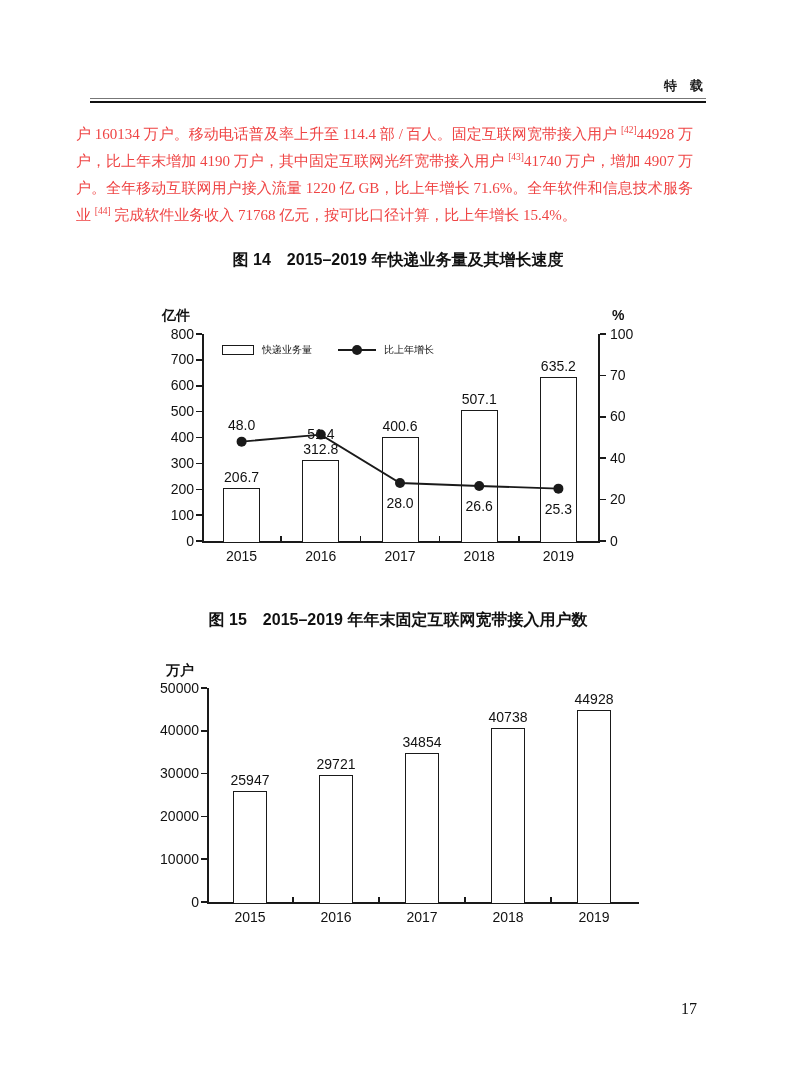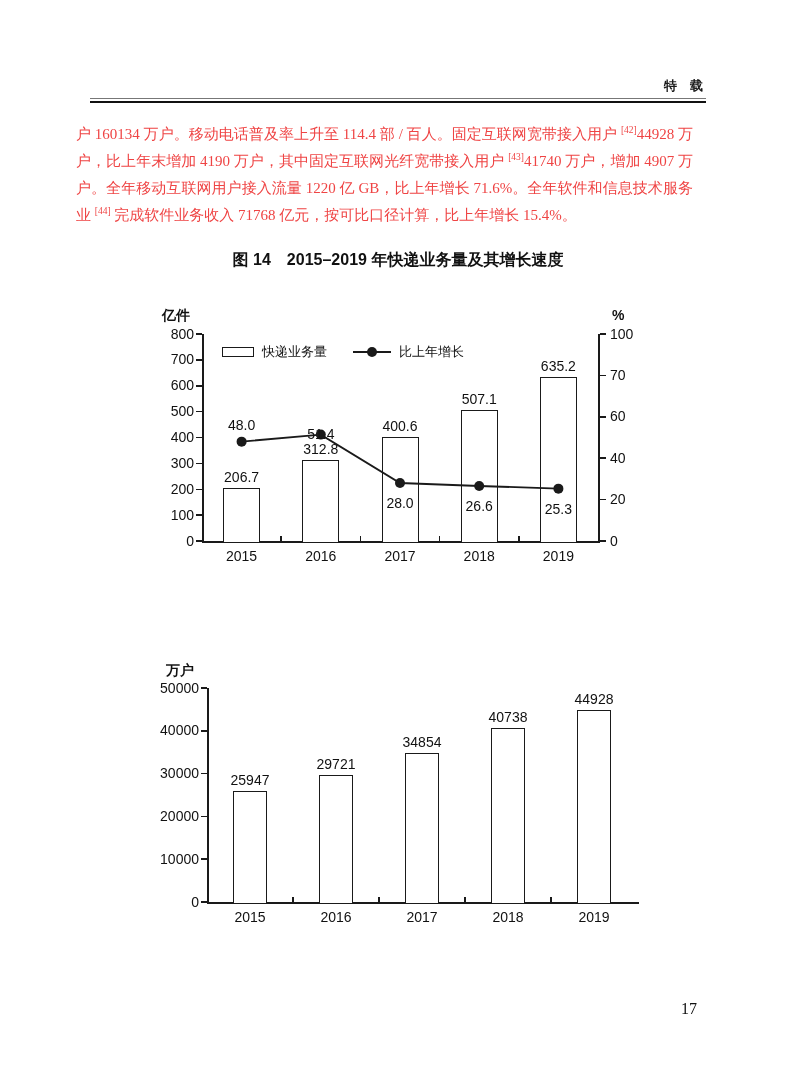--- a/index.html
+++ b/index.html
@@ -42,21 +42,21 @@
   .chart{position:absolute;font-family:"Liberation Sans",sans-serif;color:#111;}
   #chart1{left:150px;top:300px;width:520px;height:290px;}
   #chart2{left:150px;top:652px;width:520px;height:295px;}
   .cline{position:absolute;background:#1a1a1a;}
   .ticklab{position:absolute;font-size:14px;line-height:15px;white-space:nowrap;}
   .ticklab.ra{text-align:right;}
   .unitlab{position:absolute;font-size:14px;line-height:16px;font-weight:bold;white-space:nowrap;}
   .bar{position:absolute;background:#fff;border:1.6px solid #1a1a1a;box-sizing:border-box;}
   .dlab{position:absolute;font-size:14px;line-height:16px;white-space:nowrap;transform:translateX(-50%);}
   .xlab{position:absolute;font-size:14px;line-height:16px;white-space:nowrap;transform:translateX(-50%);}
-  .legend{position:absolute;display:flex;align-items:center;gap:26px;font-size:13px;}
+  .legend{position:absolute;display:flex;align-items:center;gap:26px;font-size:10px;}
   .litem{display:flex;align-items:center;gap:8px;}
   .sw-bar{width:32px;height:10px;background:#fff;border:1.6px solid #1a1a1a;box-sizing:border-box;}
   .sw-line{position:relative;width:38px;height:11px;}
   .sw-line .ln{position:absolute;left:0;right:0;top:4.5px;height:2px;background:#1a1a1a;}
   .sw-line .dt{position:absolute;left:14px;top:0.5px;width:10px;height:10px;border-radius:50%;background:#1a1a1a;}
   .chart svg{position:absolute;overflow:visible;}
   
   .pagenum{
     position:absolute;top:1000px;right:96px;
     font-family:"Liberation Serif",serif;font-size:16px;color:#111;
@@ -152,20 +152,21 @@
         <div class="litem">
           <div class="sw-line">
             <div class="ln"></div>
             <div class="dt"></div>
           </div>
           <div class="">比上年增长</div>
         </div>
       </div>
     </div>
 
+  <div class="figtitle" id="fig15-title">图 15　2015–2019 年年末固定互联网宽带接入用户数</div>
   <div class="chart" id="chart2">
       <div class="cline" style="left: 57px; top: 36px; width: 1.6px; height: 214px;"></div>
       <div class="cline" style="left: 57px; top: 250px; width: 431.6px; height: 1.6px;"></div>
       <div class="cline" style="left: 51px; top: 249.25px; width: 6px; height: 1.5px;"></div>
       <div class="ticklab ra" style="left: -1px; top: 242.5px; width: 50px;">0</div>
       <div class="cline" style="left: 51px; top: 206.45px; width: 6px; height: 1.5px;"></div>
       <div class="ticklab ra" style="left: -1px; top: 199.7px; width: 50px;">10000</div>
       <div class="cline" style="left: 51px; top: 163.65px; width: 6px; height: 1.5px;"></div>
       <div class="ticklab ra" style="left: -1px; top: 156.9px; width: 50px;">20000</div>
       <div class="cline" style="left: 51px; top: 120.85px; width: 6px; height: 1.5px;"></div>

